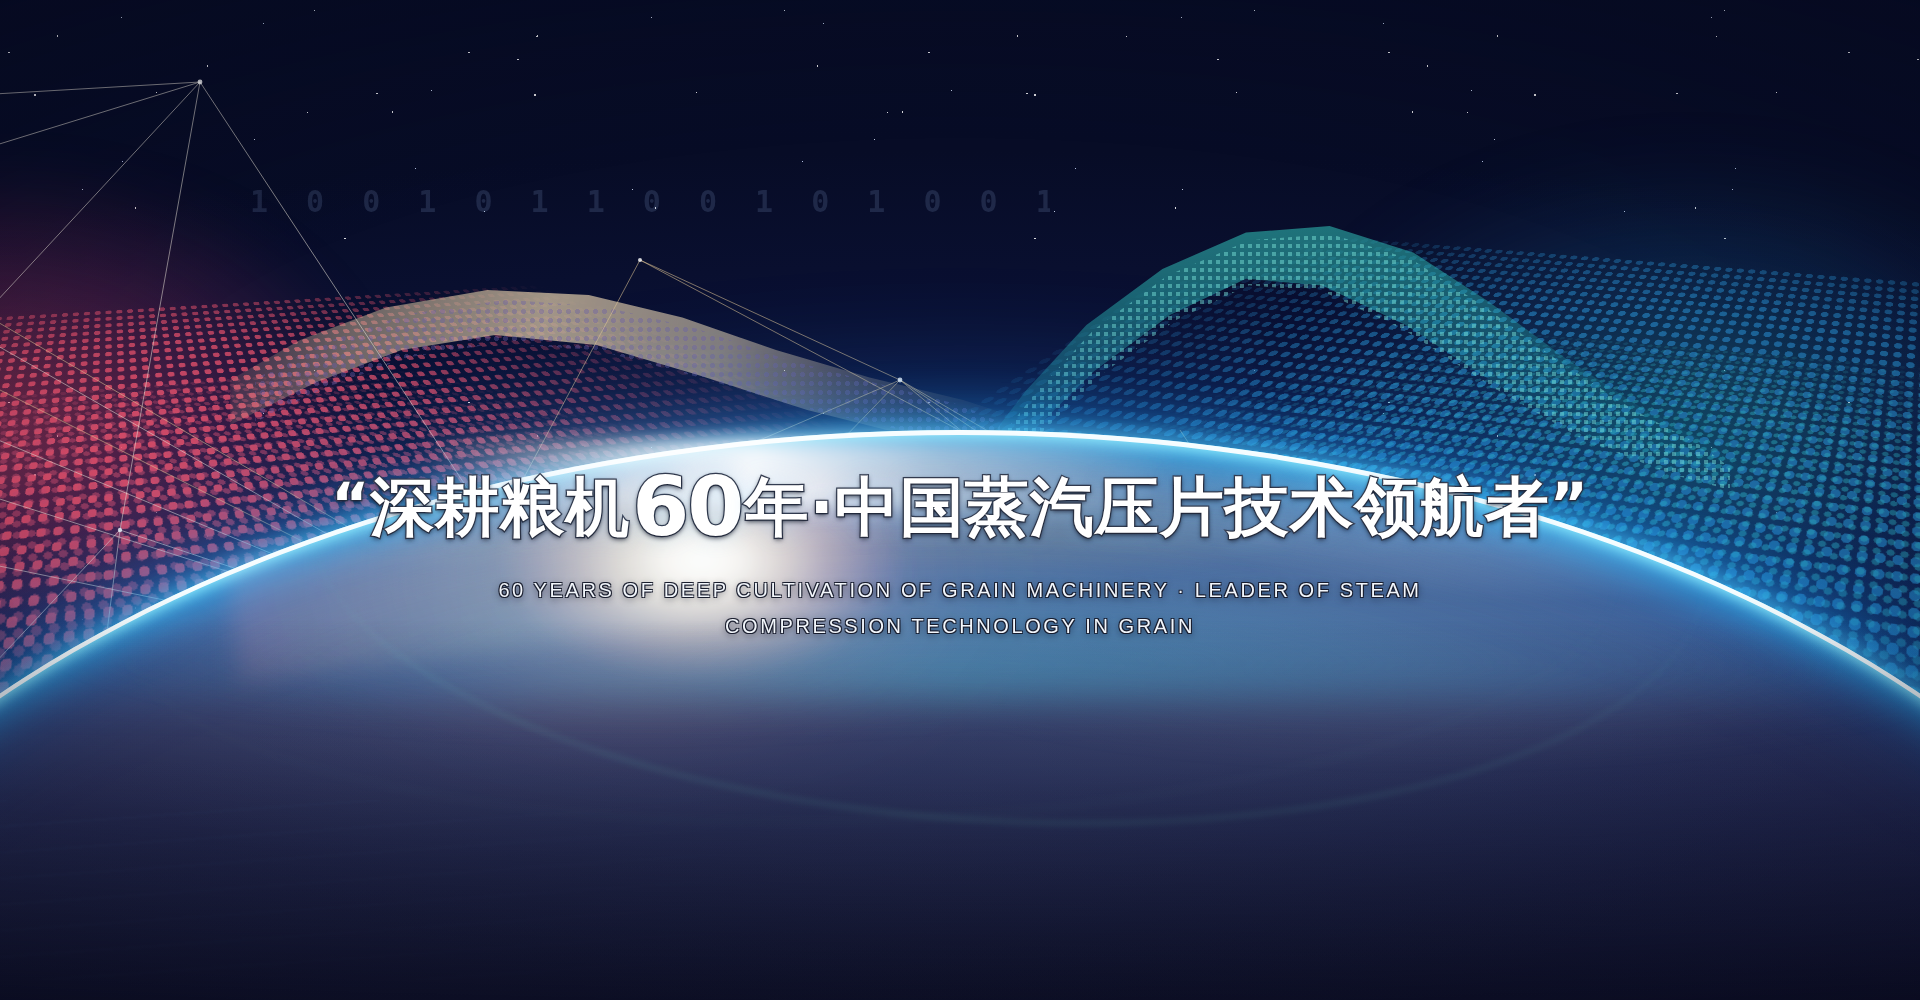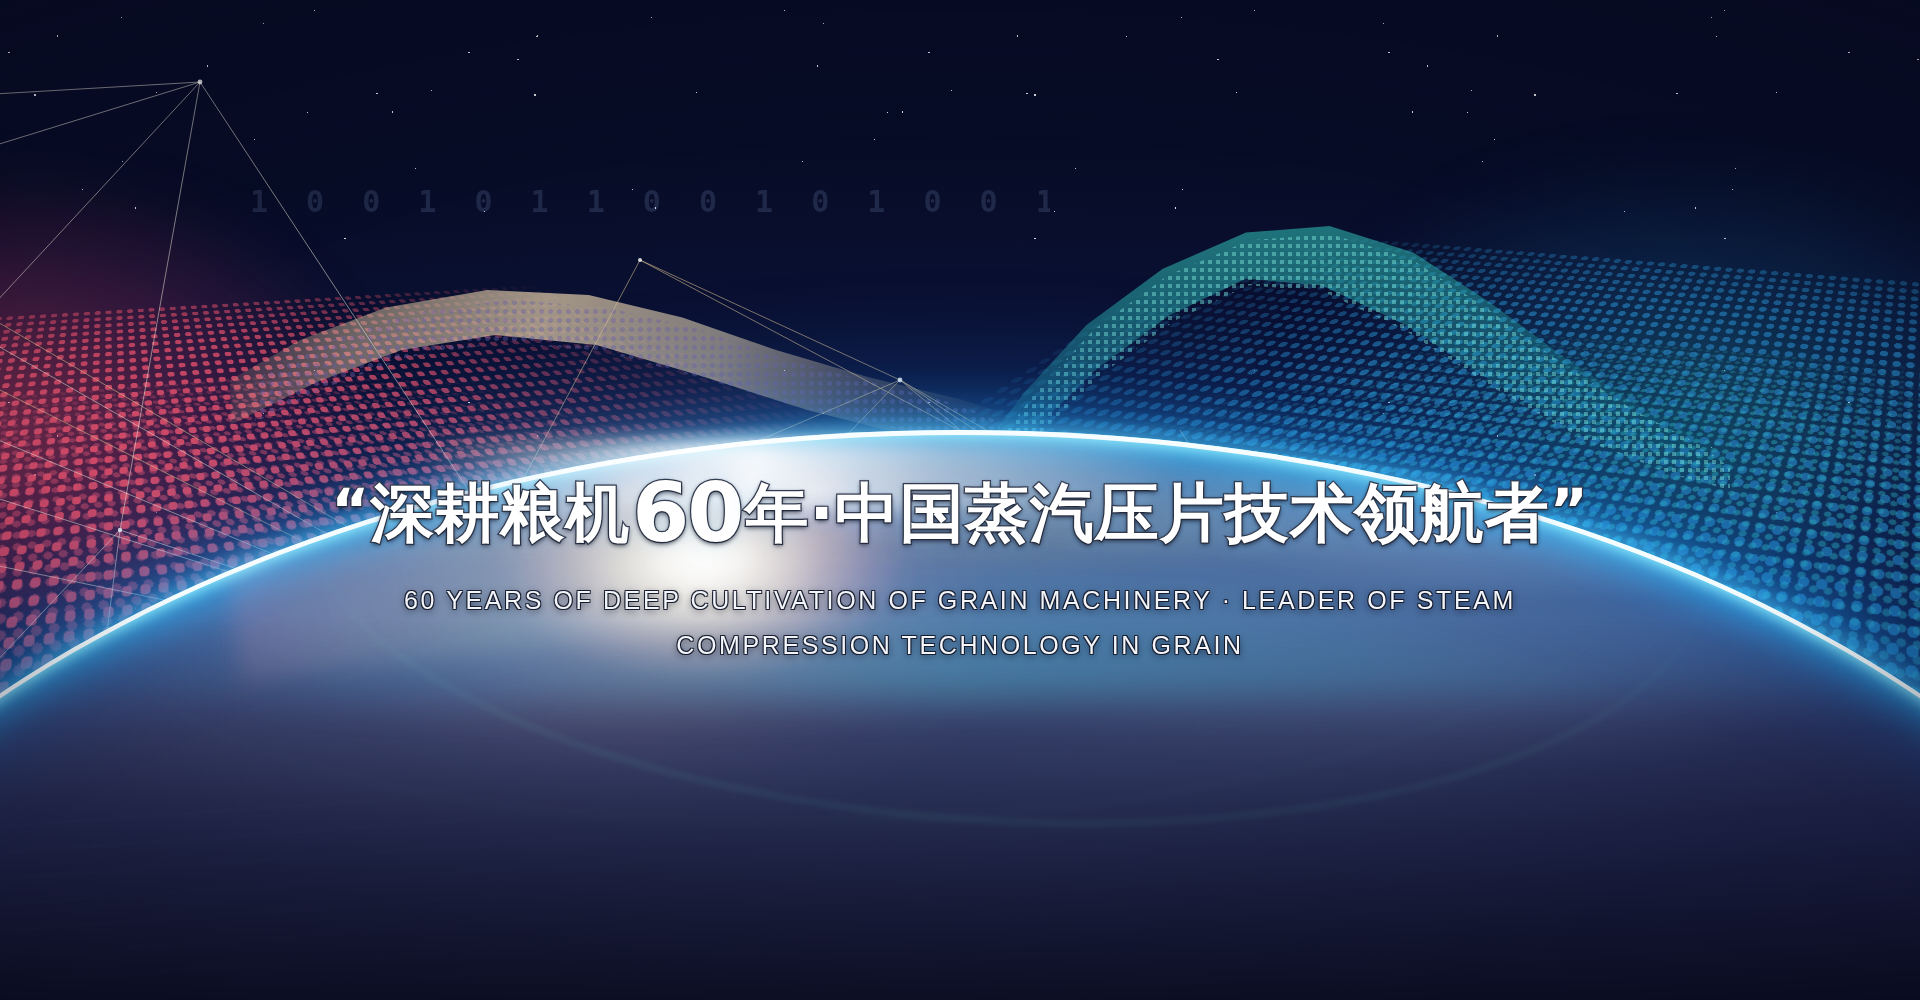--- a/index.html
+++ b/index.html
@@ -285,21 +285,21 @@
     background:linear-gradient(180deg,transparent 62%, rgba(6,8,26,.42) 84%, rgba(4,5,20,.72) 100%);
   }
 
   
   #textblock{
     position:absolute;left:0;right:0;top:466px;
     text-align:center;z-index:40;
     pointer-events:auto;
   }
   #main-title{
-    margin:6px;
+    margin:0;
     font-family:"DejaVu Sans","Liberation Sans",sans-serif;
     font-size:64px;
     font-weight:700;
     line-height:1;
     color:#ffffff;
     letter-spacing:1px;
     white-space:nowrap;
     -webkit-text-stroke:2.4px #3a3f52;
     paint-order:stroke fill;
     text-shadow:
@@ -314,21 +314,21 @@
     vertical-align:-6px;
     padding:0 2px;
   }
   #main-title .qm{
     font-size:58px;
     vertical-align:4px;
   }
   .subtitle{
     margin:0 auto;
     font-family:"Liberation Sans","DejaVu Sans",sans-serif;
-    font-size:25px;
+    font-size:20px;
     font-weight:400;
     letter-spacing:2.6px;
     line-height:1.62;
     color:#f2f6fb;
     text-shadow:
       0 0 1px rgba(24,28,44,.98),
       1px 1px 0 rgba(24,28,44,.92),
       -1px 1px 0 rgba(24,28,44,.92),
       1px -1px 0 rgba(24,28,44,.92),
       -1px -1px 0 rgba(24,28,44,.92),

